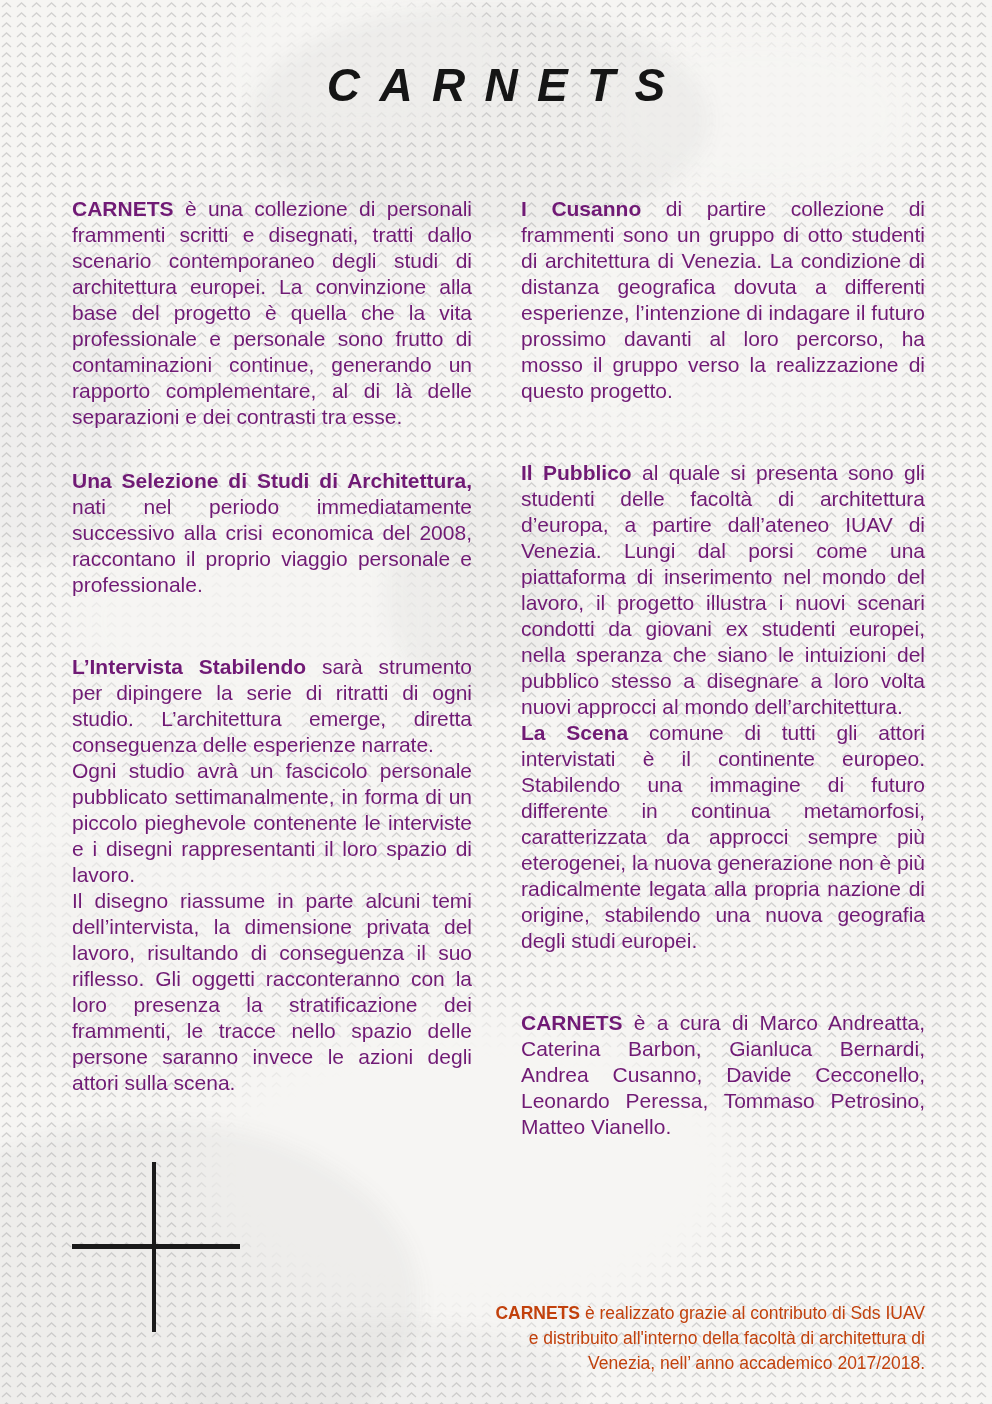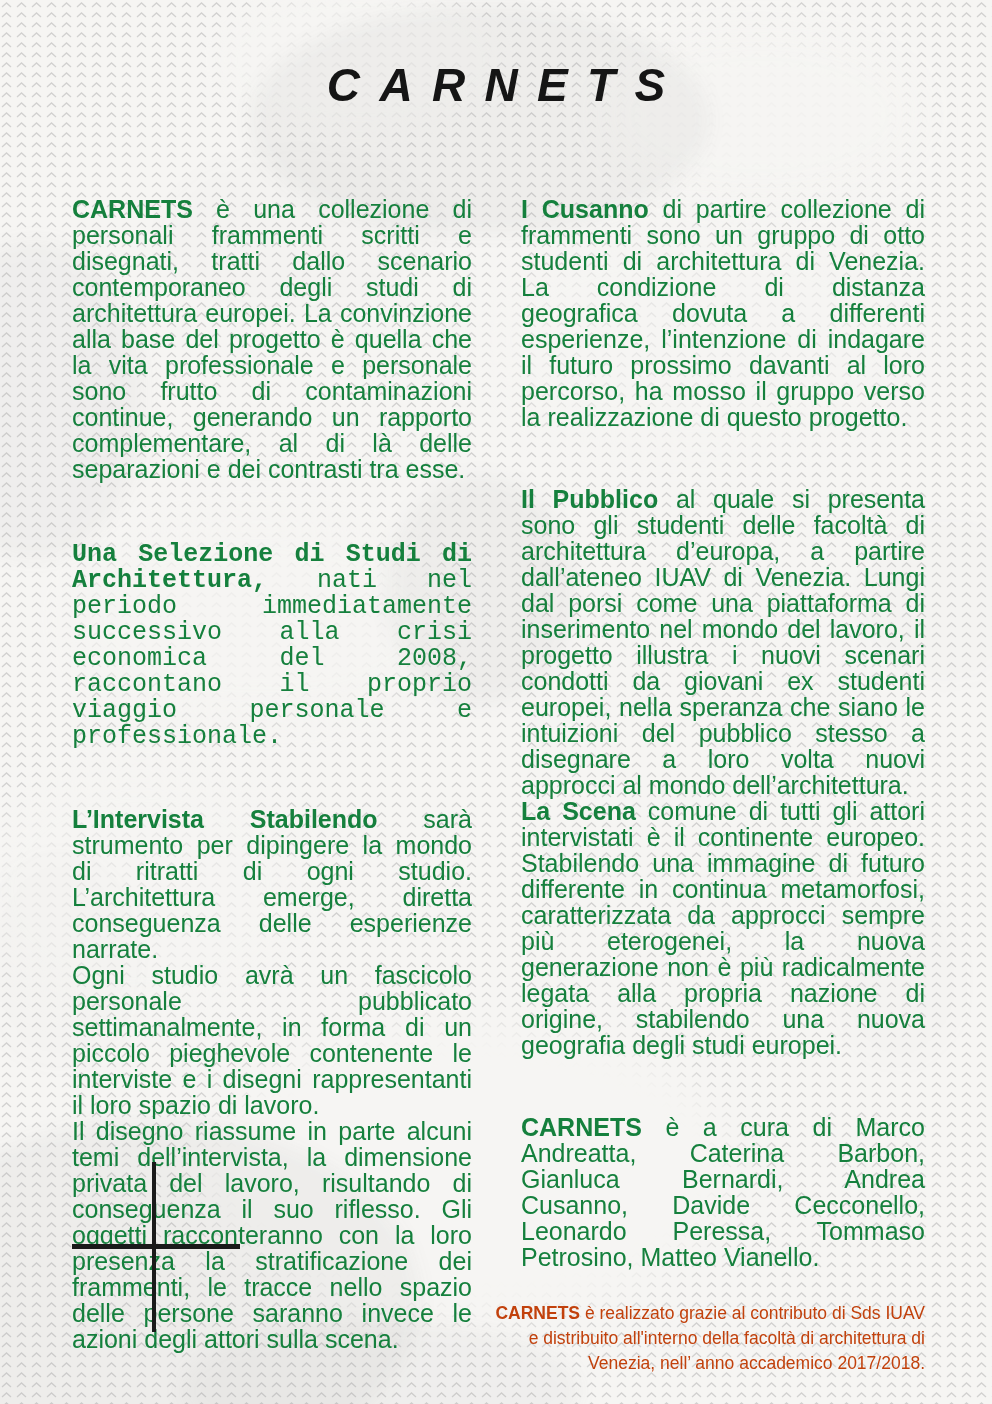--- a/index.html
+++ b/index.html
@@ -28,29 +28,29 @@
     font-size: 46px;
     font-weight: 700;
     font-style: italic;
     letter-spacing: 0.42em;
     padding-left: 0.42em; 
     color: #151515;
   }
   .col {
     position: absolute;
     top: 196px;
-    font-size: 25px;
+    font-size: 21px;
     line-height: 26px;
-    color: #15803d;
+    color: #701a75;
     text-align: justify;
   }
   .col-left  { left: 72px;  width: 400px; }
   .col-right { left: 521px; width: 404px; }
   .para { margin: 0; }
-  .mt-s { margin-top: 60px; font-family: Liberation Mono, monospace; }
+  .mt-s { margin-top: 38px; }
   .mt-m { }
   .mt-l { margin-top: 56px; }
   .lead { font-weight: 700; }
   .colophon {
     position: absolute;
     left: 485px; top: 1283px; width: 440px;
     font-size: 17.5px;
     line-height: 25px;
     text-align: right;
     color: #c2410c;
@@ -121,21 +121,21 @@
     </g>
   </svg>
 
   <div class="content">
 
     <h1 class="title">CARNETS</h1>
 
     <div class="col col-left">
       <p class="para"><b class="lead">CARNETS</b><span> è una collezione di personali frammenti scritti e disegnati, tratti dallo scenario contemporaneo degli studi di architettura europei. La convinzione alla base del progetto è quella che la vita professionale e personale sono frutto di contaminazioni continue, generando un rapporto complementare, al di là delle separazioni e dei contrasti tra esse.</span></p>
       <p class="para mt-s"><b class="lead">Una Selezione di Studi di Architettura,</b><span> nati nel periodo immediatamente successivo alla crisi economica del 2008, raccontano il proprio viaggio personale e professionale.</span></p>
-      <p class="para mt-l"><b class="lead">L’Intervista Stabilendo</b><span> sarà strumento per dipingere la mondo di ritratti di ogni studio. L’architettura emerge, diretta conseguenza delle esperienze narrate.</span></p>
+      <p class="para mt-l"><b class="lead">L’Intervista Stabilendo</b><span> sarà strumento per dipingere la serie di ritratti di ogni studio. L’architettura emerge, diretta conseguenza delle esperienze narrate.</span></p>
       <p class="para"><span>Ogni studio avrà un fascicolo personale pubblicato settimanalmente, in forma di un piccolo pieghevole contenente le interviste e i disegni rappresentanti il loro spazio di lavoro.</span></p>
       <p class="para"><span>Il disegno riassume in parte alcuni temi dell’intervista, la dimensione privata del lavoro, risultando di conseguenza il suo riflesso. Gli oggetti racconteranno con la loro presenza la stratificazione dei frammenti, le tracce nello spazio delle persone saranno invece le azioni degli attori sulla scena.</span></p>
     </div>
 
     <div class="col col-right">
       <p class="para"><b class="lead">I Cusanno</b><span> di partire collezione di frammenti sono un gruppo di otto studenti di architettura di Venezia. La condizione di distanza geografica dovuta a differenti esperienze, l’intenzione di indagare il futuro prossimo davanti al loro percorso, ha mosso il gruppo verso la realizzazione di questo progetto.</span></p>
       <p class="para mt-l"><b class="lead">Il Pubblico</b><span> al quale si presenta sono gli studenti delle facoltà di architettura d’europa, a partire dall’ateneo IUAV di Venezia. Lungi dal porsi come una piattaforma di inserimento nel mondo del lavoro, il progetto illustra i nuovi scenari condotti da giovani ex studenti europei, nella speranza che siano le intuizioni del pubblico stesso a disegnare a loro volta nuovi approcci al mondo dell’architettura.</span></p>
       <p class="para mt-m"><b class="lead">La Scena</b><span> comune di tutti gli attori intervistati è il continente europeo. Stabilendo una immagine di futuro differente in continua metamorfosi, caratterizzata da approcci sempre più eterogenei, la nuova generazione non è più radicalmente legata alla propria nazione di origine, stabilendo una nuova geografia degli studi europei.</span></p>
       <p class="para mt-l"><b class="lead">CARNETS</b><span> è a cura di Marco Andreatta, Caterina Barbon, Gianluca Bernardi, Andrea Cusanno, Davide Cecconello, Leonardo Peressa, Tommaso Petrosino, Matteo Vianello.</span></p>
     </div>

